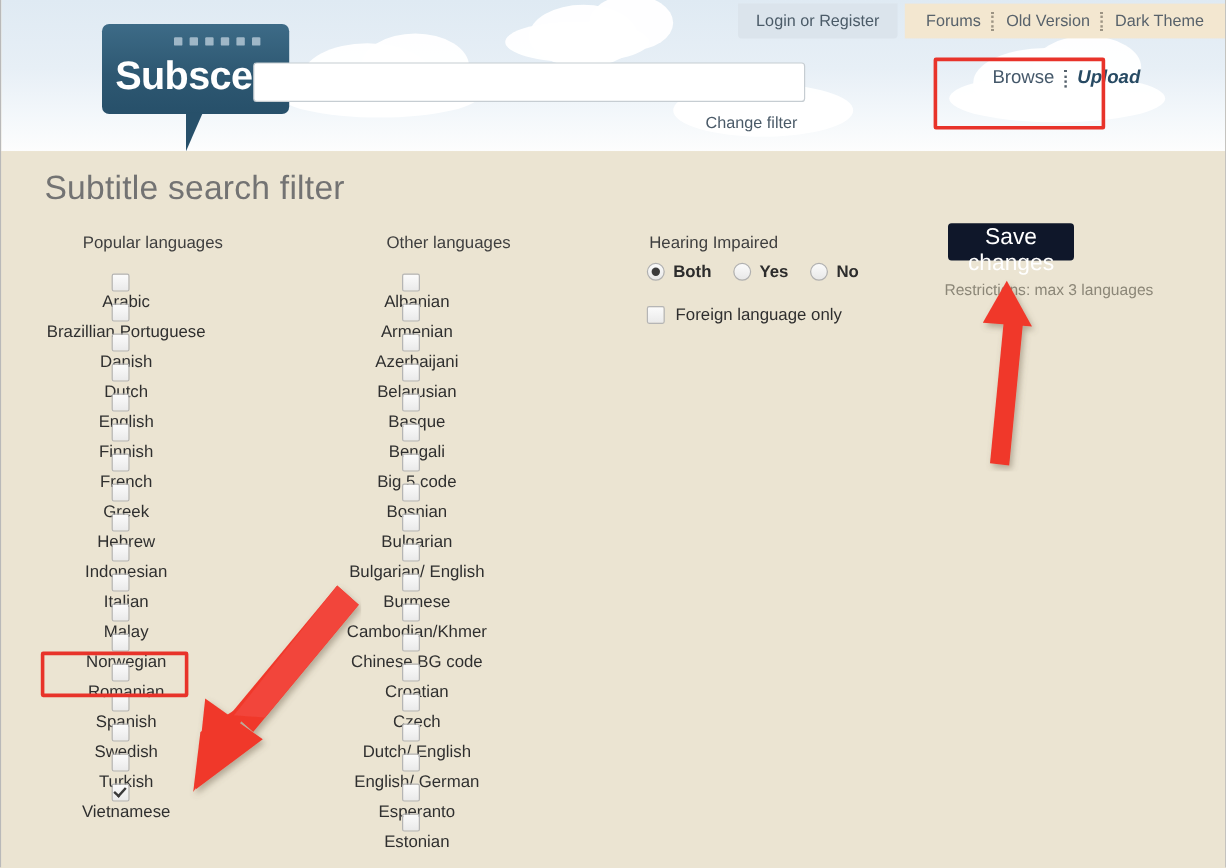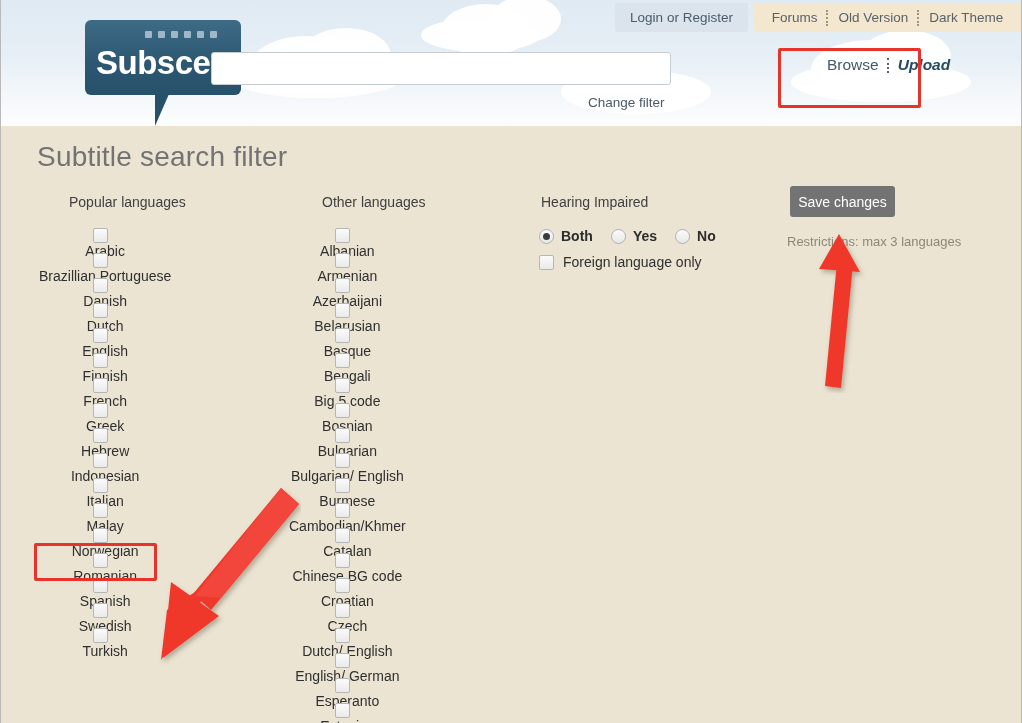--- a/index.html
+++ b/index.html
@@ -267,45 +267,44 @@
     align-items: center;
     font-size: 14px;
     font-weight: bold;
     color: #2c2c2c;
   }
   #hi-radios .opt {
     display: flex;
     align-items: center;
     margin-right: 18px;
     cursor: pointer;
-    margin-top: 10px;
   }
   #foreign-row {
     position: absolute;
     left: 538px;
     top: 128px;
     display: flex;
     align-items: center;
     font-size: 14px;
     color: #2f2f2f;
     cursor: pointer;
   }
 
   
   #save-btn {
     position: absolute;
     left: 789px;
     top: 60px;
     width: 105px;
     height: 31px;
-    background: #737373;
+    background: #0f172a;
     border: none;
     border-radius: 3px;
     color: #ffffff;
-    font-size: 14px;
+    font-size: 19px;
     font-family: "Liberation Sans", sans-serif;
     cursor: pointer;
   }
   #restrictions {
     position: absolute;
     left: 786px;
     top: 108px;
     font-size: 13px;
     color: #8c8778;
   }
@@ -439,20 +438,24 @@
           <span>Spanish</span>
         </li>
         <li class="lang-item">
           <span class="cbx"></span>
           <span>Swedish</span>
         </li>
         <li class="lang-item">
           <span class="cbx"></span>
           <span>Turkish</span>
         </li>
+        <li class="lang-item">
+          <span class="cbx checked"></span>
+          <span>Vietnamese</span>
+        </li>
       </ul>
 
     <div class="col-head" style="left:300px; top:68px;margin-left:21px;">Other languages</div>
     <ul class="lang-list" id="other-list" style="left:288px; top:102px;">
         <li class="lang-item">
           <span class="cbx"></span>
           <span>Albanian</span>
         </li>
         <li class="lang-item">
           <span class="cbx"></span>
@@ -490,24 +493,20 @@
           <span class="cbx"></span>
           <span>Bulgarian/ English</span>
         </li>
         <li class="lang-item">
           <span class="cbx"></span>
           <span>Burmese</span>
         </li>
         <li class="lang-item">
           <span class="cbx"></span>
           <span>Cambodian/Khmer</span>
-        </li>
-        <li class="lang-item">
-          <span class="cbx"></span>
-          <span>Catalan</span>
         </li>
         <li class="lang-item">
           <span class="cbx"></span>
           <span>Chinese BG code</span>
         </li>
         <li class="lang-item">
           <span class="cbx"></span>
           <span>Croatian</span>
         </li>
         <li class="lang-item">

